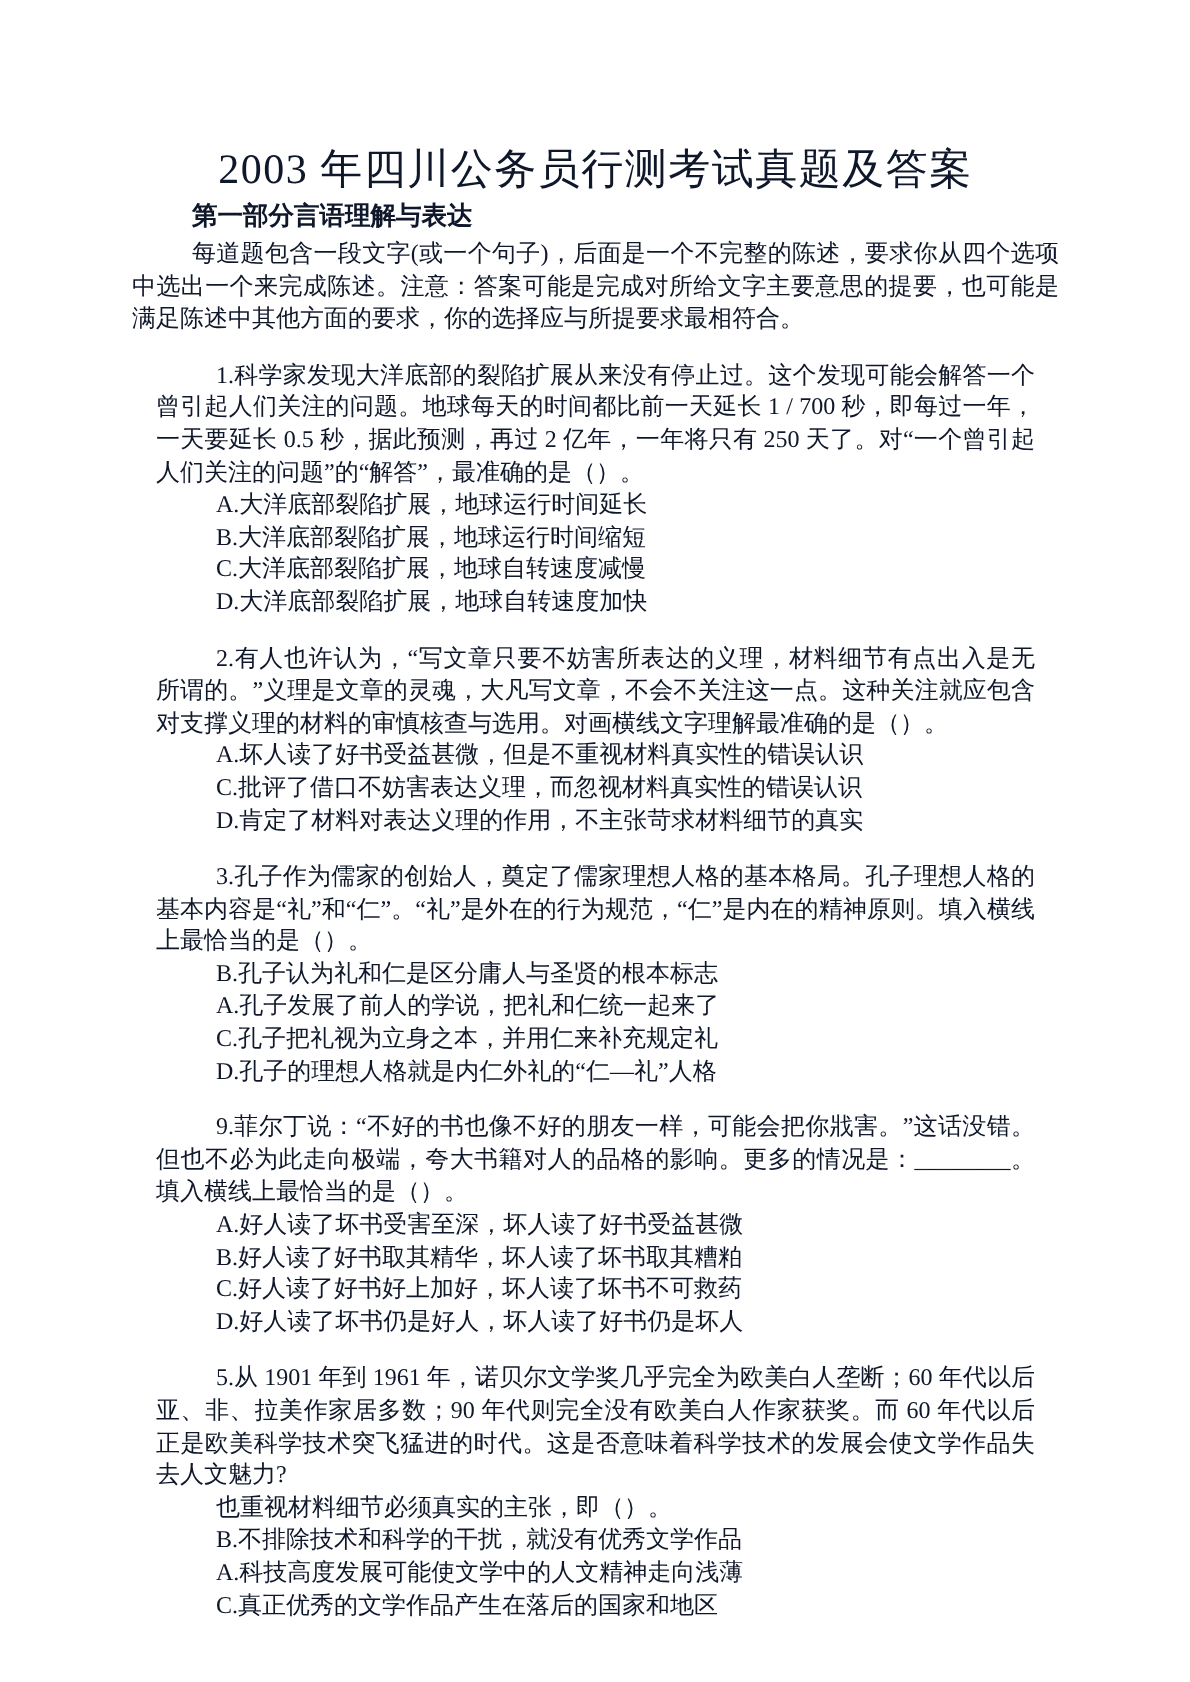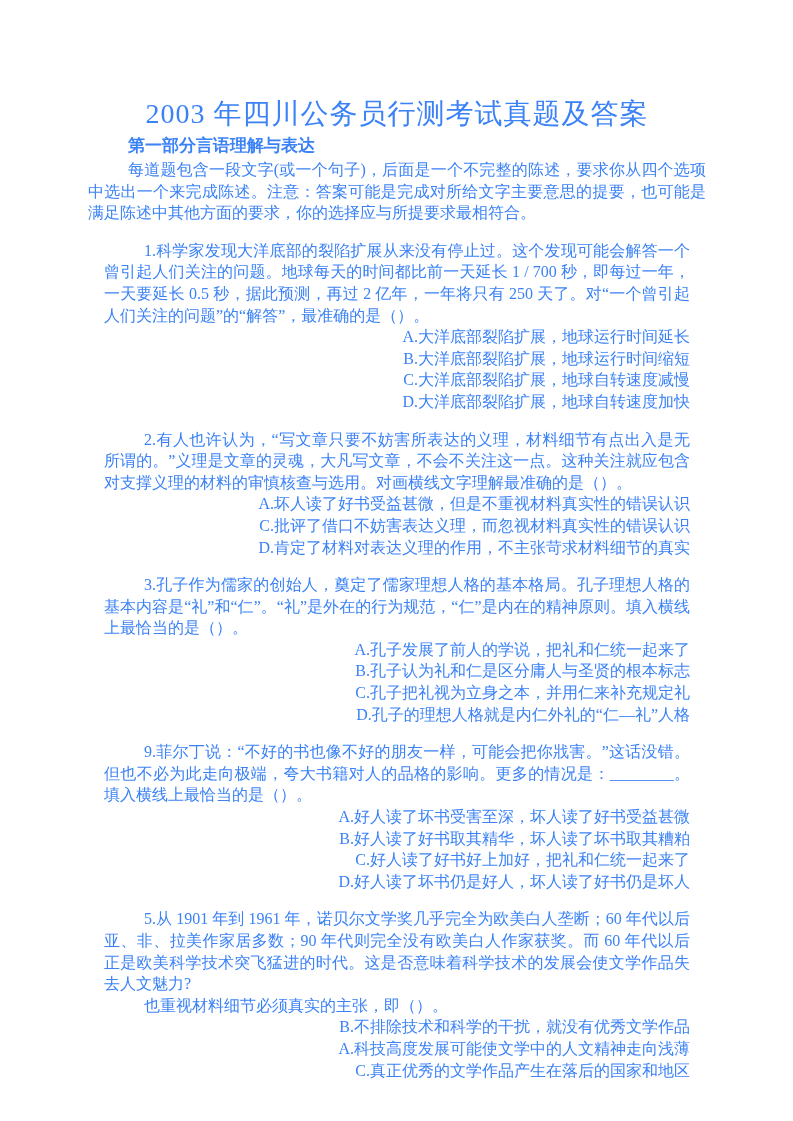--- a/index.html
+++ b/index.html
@@ -11,54 +11,53 @@
     width: 793px;
     height: 1121px;
     overflow: hidden;
   }
   .page {
     box-sizing: border-box;
     width: 793px;
     height: 1110px;
     padding: 96px 87px 0 88px;
     background: #ffffff;
-    color: #3b82f6;
+    color: #0f172a;
     font-family: "Liberation Serif", "DejaVu Serif", serif;
   }
   .doc-title {
     margin: 0 0 2px 0;
     font-size: 28px;
     font-weight: normal;
     line-height: 36px;
     text-align: center;
     letter-spacing: 1px;
     white-space: nowrap;
   }
   .section-heading {
     margin: 0 0 1px 0;
     padding-left: 40px;
-    font-family: Liberation Serif, serif;
+    font-family: Liberation Mono, monospace;
     font-size: 17px;
     font-weight: bold;
     line-height: 24px;
   }
   .para {
     margin: 0;
     font-size: 16px;
     line-height: 21.6px;
     text-align: justify;
     text-indent: 40px;
     word-break: break-all;
   }
   .option {
     margin: 0;
     padding-left: 40px;
     font-size: 16px;
     line-height: 21.6px;
-    text-align: right;
   }
   .question {
     margin: 16px;
   }
 </style>
 </head>
 <body>
 
 <div class="page">
   <h1 class="doc-title">2003 年四川公务员行测考试真题及答案</h1>
@@ -73,30 +72,30 @@
         <p class="option">D.大洋底部裂陷扩展，地球自转速度加快</p>
       </div>
       <div class="question">
         <p class="para">2.有人也许认为，“写文章只要不妨害所表达的义理，材料细节有点出入是无所谓的。”义理是文章的灵魂，大凡写文章，不会不关注这一点。这种关注就应包含对支撑义理的材料的审慎核查与选用。对画横线文字理解最准确的是（）。</p>
         <p class="option">A.坏人读了好书受益甚微，但是不重视材料真实性的错误认识</p>
         <p class="option">C.批评了借口不妨害表达义理，而忽视材料真实性的错误认识</p>
         <p class="option">D.肯定了材料对表达义理的作用，不主张苛求材料细节的真实</p>
       </div>
       <div class="question">
         <p class="para">3.孔子作为儒家的创始人，奠定了儒家理想人格的基本格局。孔子理想人格的基本内容是“礼”和“仁”。“礼”是外在的行为规范，“仁”是内在的精神原则。填入横线上最恰当的是（）。</p>
+        <p class="option">B.孔子认为礼和仁是区分庸人与圣贤的根本标志</p>
         <p class="option">A.孔子发展了前人的学说，把礼和仁统一起来了</p>
-        <p class="option">B.孔子认为礼和仁是区分庸人与圣贤的根本标志</p>
         <p class="option">C.孔子把礼视为立身之本，并用仁来补充规定礼</p>
         <p class="option">D.孔子的理想人格就是内仁外礼的“仁—礼”人格</p>
       </div>
       <div class="question">
         <p class="para">9.菲尔丁说：“不好的书也像不好的朋友一样，可能会把你戕害。”这话没错。但也不必为此走向极端，夸大书籍对人的品格的影响。更多的情况是：________。填入横线上最恰当的是（）。</p>
         <p class="option">A.好人读了坏书受害至深，坏人读了好书受益甚微</p>
         <p class="option">B.好人读了好书取其精华，坏人读了坏书取其糟粕</p>
-        <p class="option">C.好人读了好书好上加好，把礼和仁统一起来了</p>
+        <p class="option">C.好人读了好书好上加好，坏人读了坏书不可救药</p>
         <p class="option">D.好人读了坏书仍是好人，坏人读了好书仍是坏人</p>
       </div>
       <div class="question">
         <p class="para">5.从 1901 年到 1961 年，诺贝尔文学奖几乎完全为欧美白人垄断；60 年代以后亚、非、拉美作家居多数；90 年代则完全没有欧美白人作家获奖。而 60 年代以后正是欧美科学技术突飞猛进的时代。这是否意味着科学技术的发展会使文学作品失去人文魅力?</p>
         <p class="para">也重视材料细节必须真实的主张，即（）。</p>
         <p class="option">B.不排除技术和科学的干扰，就没有优秀文学作品</p>
         <p class="option">A.科技高度发展可能使文学中的人文精神走向浅薄</p>
         <p class="option">C.真正优秀的文学作品产生在落后的国家和地区</p>
       </div>
     </div>

